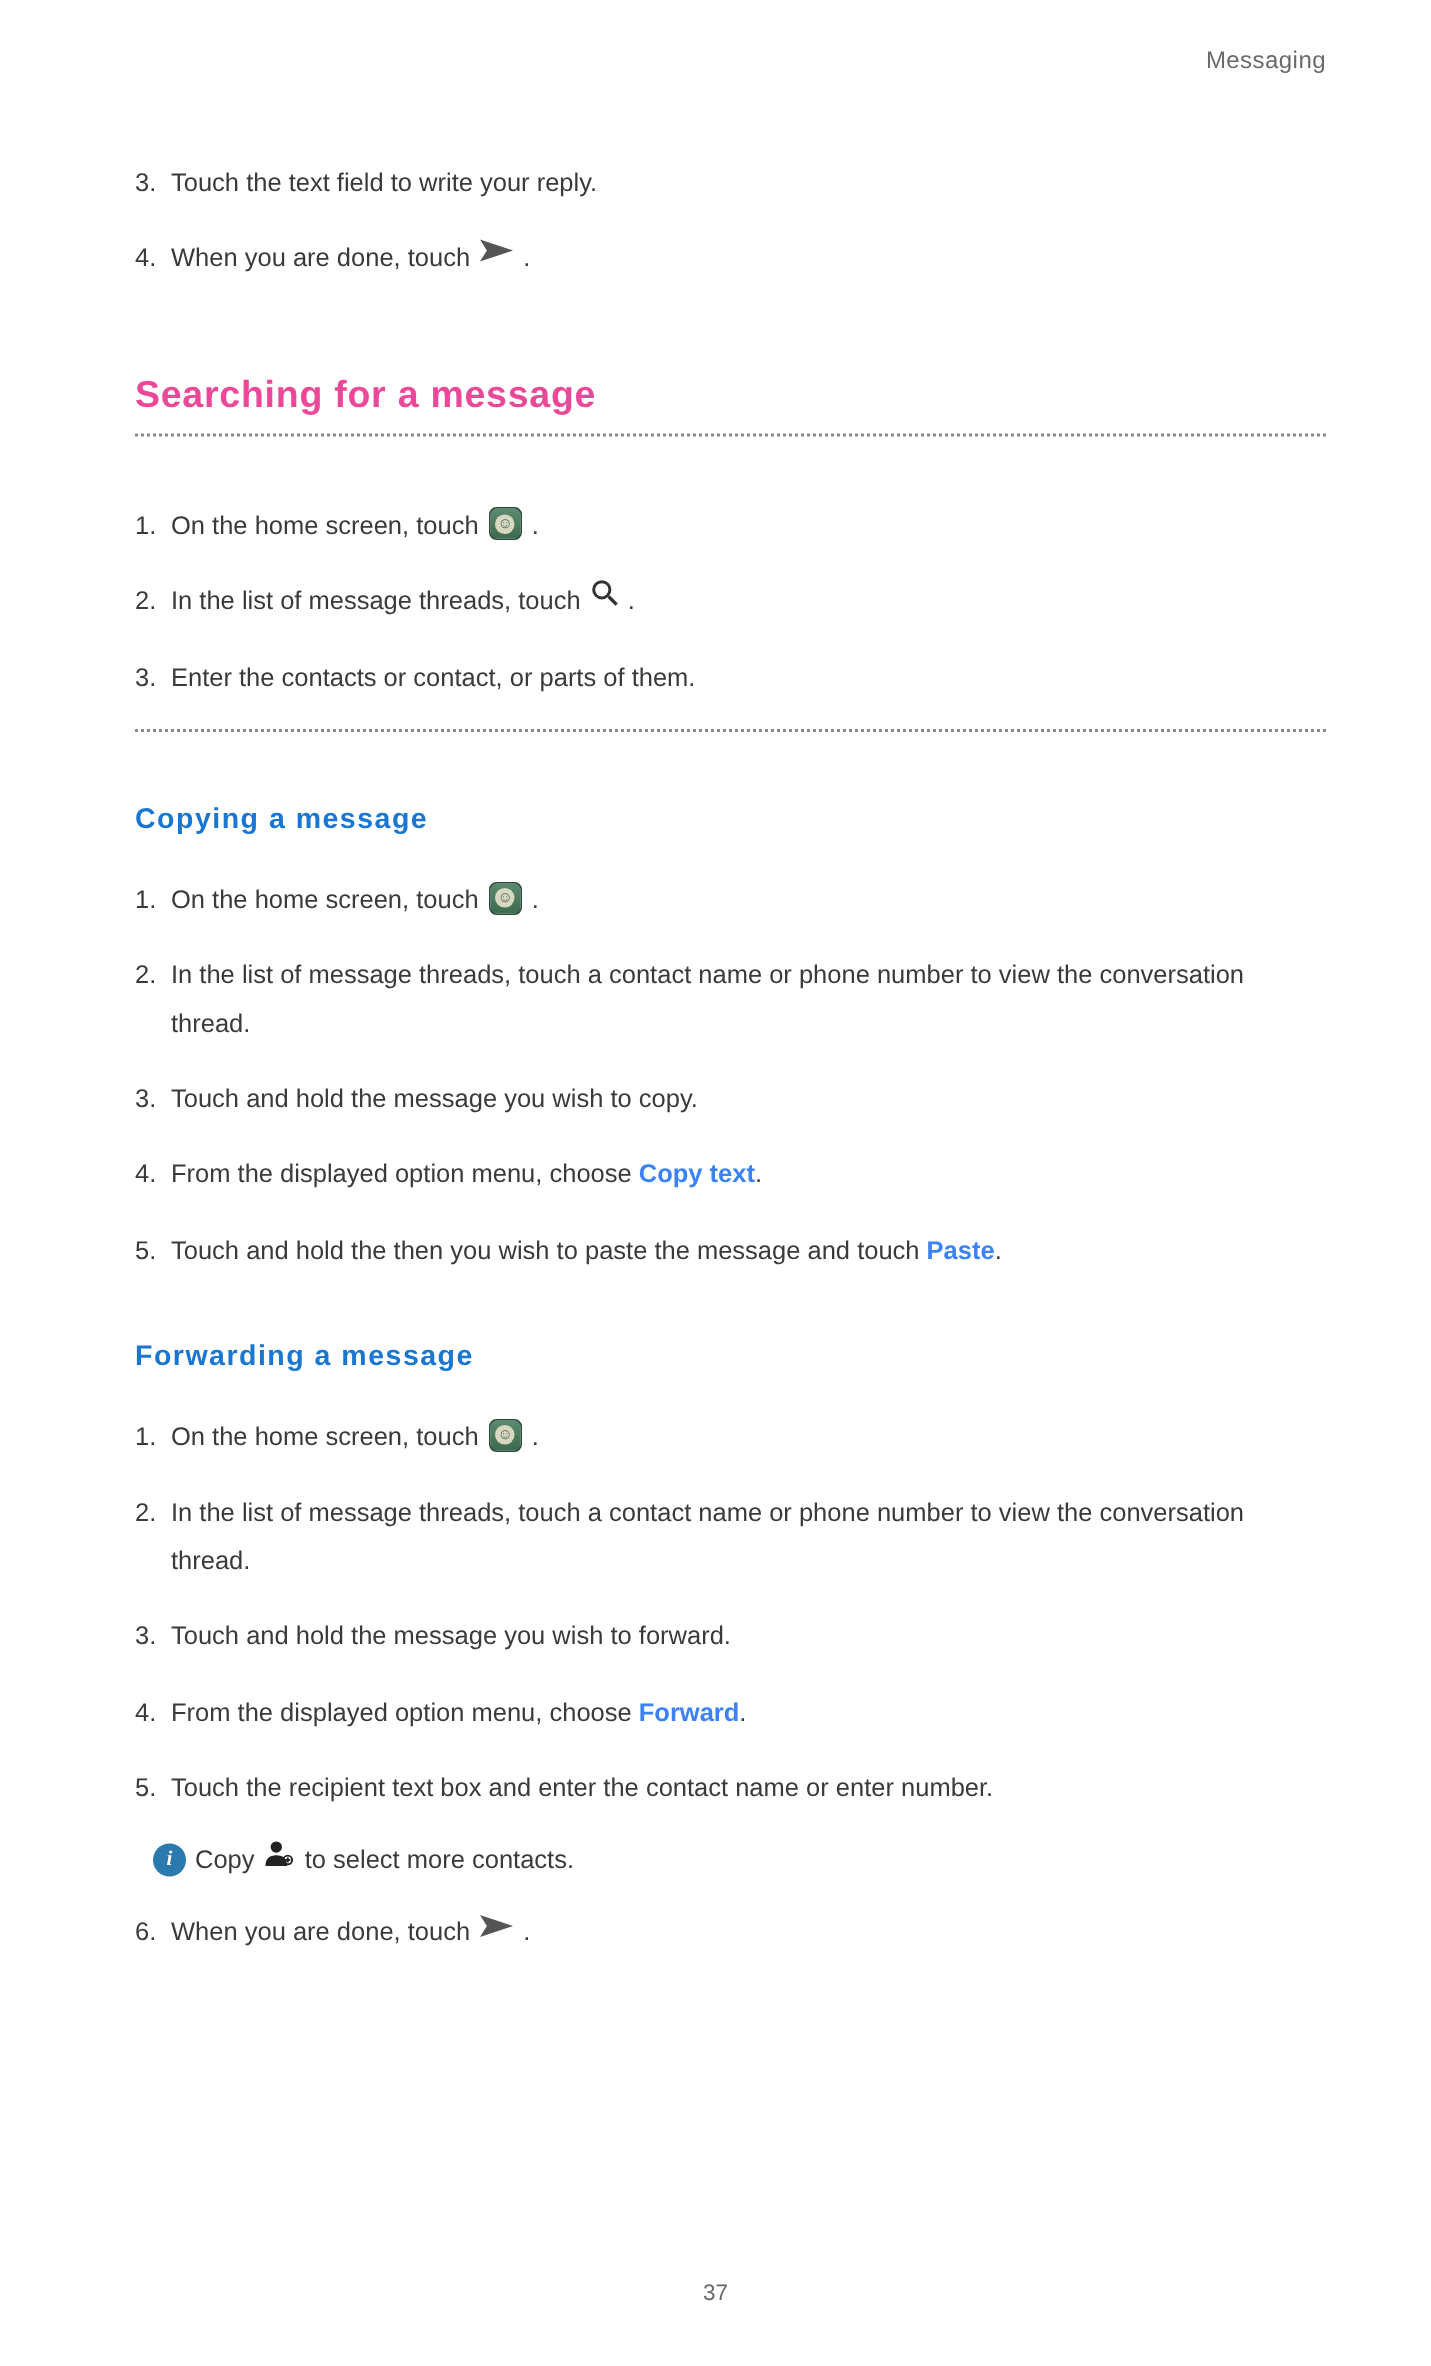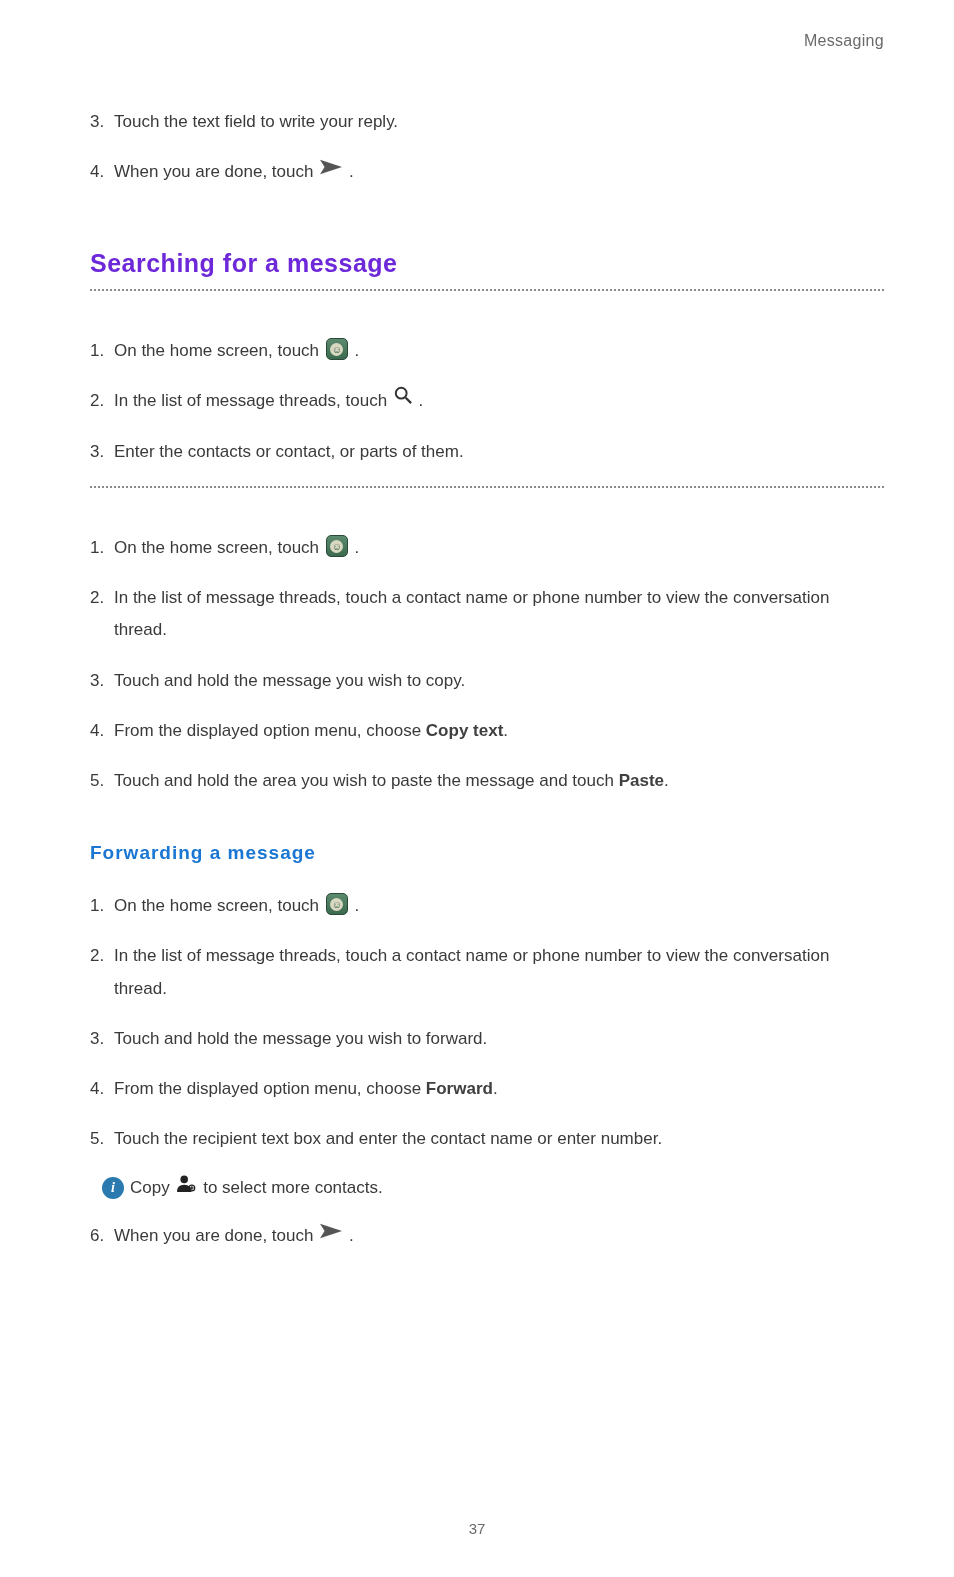--- a/index.html
+++ b/index.html
@@ -35,21 +35,21 @@
       flex: 1;
       line-height: 1.9;
     }
     .continuation {
       padding-left: 24px;
       margin-top: -10px;
       margin-bottom: 18px;
       line-height: 1.9;
     }
     .section-major {
-      color: #6d28d9;
+      color: #ec4899;
       font-size: 25px;
       font-weight: bold;
       margin-top: 54px;
       margin-bottom: 6px;
       letter-spacing: 0.5px;
     }
     .dotted-divider {
       border: none;
       border-bottom: 2px dotted #8a8a8a;
       margin-bottom: 44px;
@@ -110,21 +110,21 @@
       margin-right: 6px;
       flex-shrink: 0;
     }
     .info-row {
       display: flex;
       align-items: center;
       margin-left: 12px;
       margin-bottom: 18px;
     }
     .add-contact-icon { width: 20px; height: 18px; }
-    .bold { font-weight: bold; color: #404040; }
+    .bold { font-weight: bold; color: #3b82f6; }
     .page-number {
       position: absolute;
       bottom: 36px;
       left: 0;
       right: 0;
       text-align: center;
       color: #6a6a6a;
       font-size: 15px;
       margin-top: 12px;
     }
@@ -181,20 +181,21 @@
     </span>
   </div>
 
   <div class="step-row">
     <span class="step-num">3.</span>
     <span class="step-text">Enter the contacts or contact, or parts of them.</span>
   </div>
 
   <hr class="dotted-divider">
 
+  <h3 class="section-sub">Copying  a  message</h3>
 
   <div class="step-row">
     <span class="step-num">1.</span>
     <span class="step-text">
       <span>On the home screen, touch </span>
       <span class="inline-icon msg-icon">
           <span class="msg-icon-inner">☺</span>
         </span>
       <span> .</span>
     </span>
@@ -214,21 +215,21 @@
     <span class="step-num">4.</span>
     <span class="step-text">
       <span>From the displayed option menu, choose </span>
       <span class="bold">Copy text</span><span>.</span>
     </span>
   </div>
 
   <div class="step-row">
     <span class="step-num">5.</span>
     <span class="step-text">
-      <span>Touch and hold the area you wish to paste the message and touch </span>
+      <span>Touch and hold the then you wish to paste the message and touch </span>
       <span class="bold">Paste</span><span>.</span>
     </span>
   </div>
 
   <h3 class="section-sub">Forwarding  a  message</h3>
 
   <div class="step-row">
     <span class="step-num">1.</span>
     <span class="step-text">
       <span>On the home screen, touch </span>

